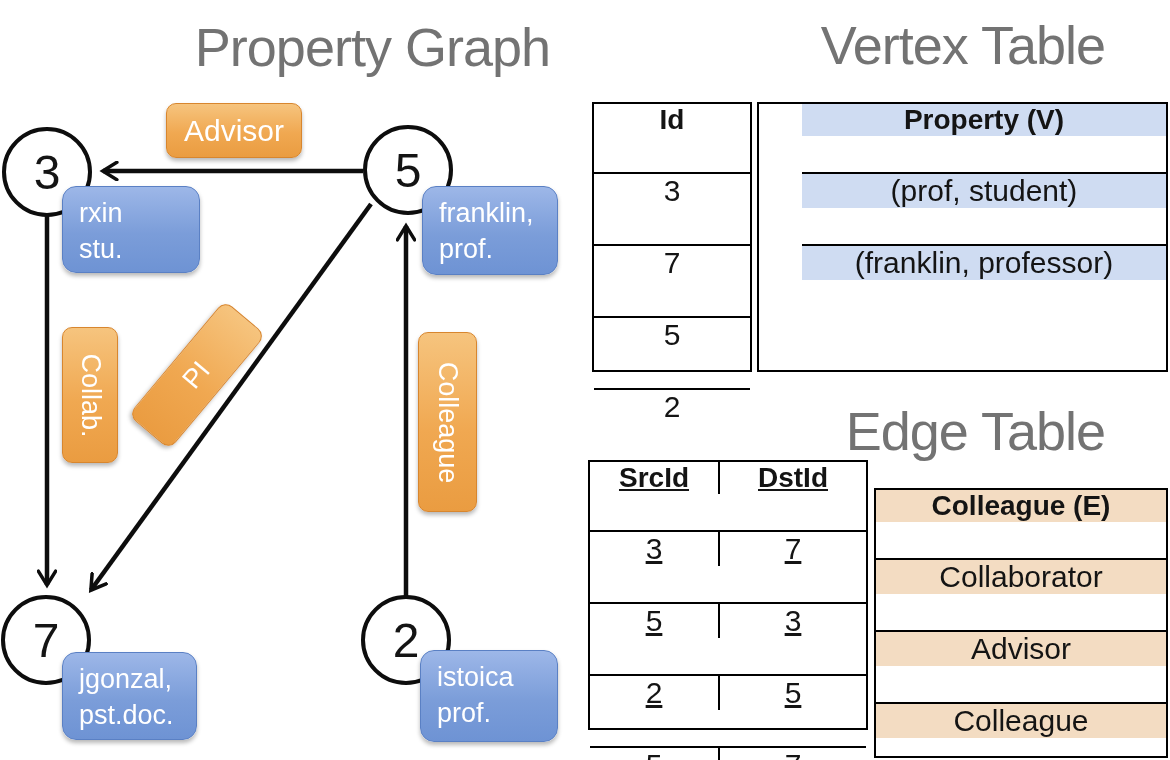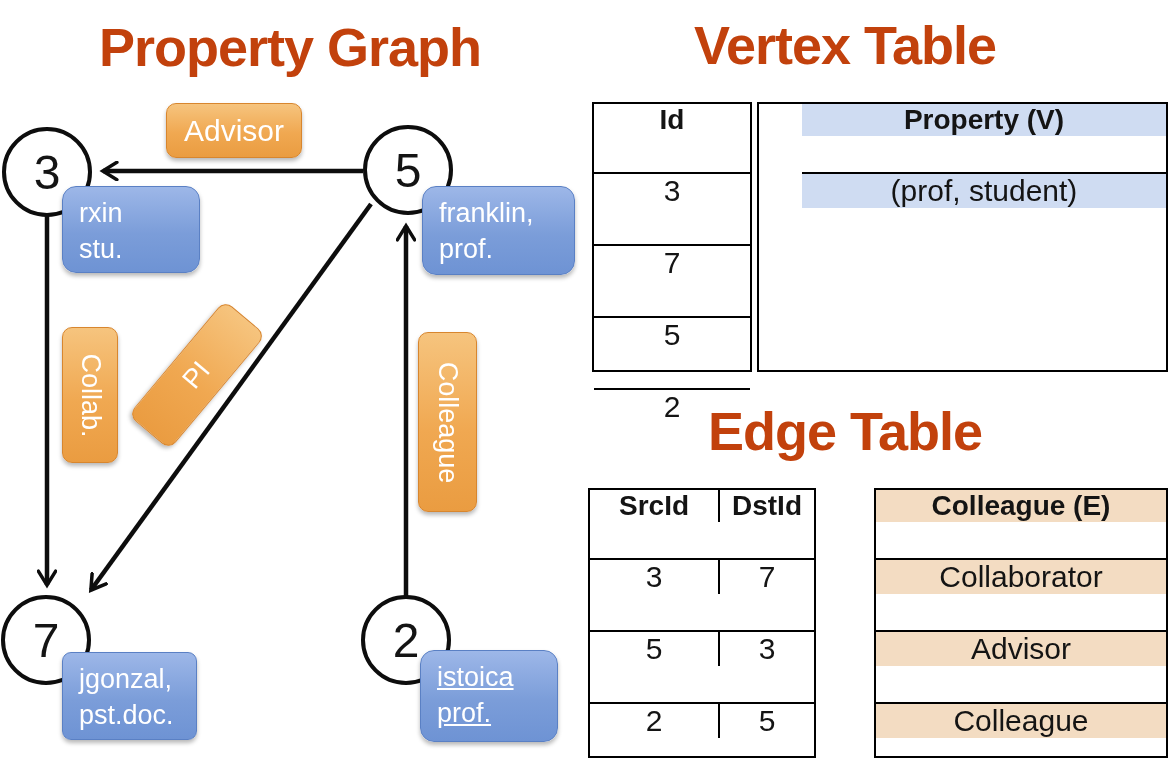--- a/index.html
+++ b/index.html
@@ -1,22 +1,22 @@
 <!DOCTYPE html>
 <html><head>
 <meta charset="utf-8">
 <style>
   html,body{margin:0;padding:0;background:#ffffff;}
   #stage{
     position:relative;width:1170px;height:760px;background:#ffffff;overflow:hidden;
     font-family:"Liberation Sans",sans-serif;color:#141414;
   }
   .title{
-    position:absolute;text-align:center;font-size:54px;font-weight:700;
-    letter-spacing:-1px;color:#c2410c;white-space:nowrap;
+    position:absolute;text-align:right;font-size:54px;font-weight:400;
+    letter-spacing:-1px;color:#737373;white-space:nowrap;
   }
   
   #edge-svg{position:absolute;left:0;top:0;z-index:1;}
   .node-circle{
     position:absolute;width:90px;height:90px;border:4.5px solid #0d0d0d;border-radius:50%;
     background:#ffffff;z-index:2;display:flex;align-items:center;justify-content:center;
     box-sizing:border-box;
   }
   .node-id{font-size:48px;font-weight:300;color:#141414;}
   .obox{
@@ -81,29 +81,29 @@
     <span class="node-id">7</span>
   </div>
   <div class="node-circle" style="left:361px;top:595px;">
     <span class="node-id">2</span>
   </div>
 
   <div class="bbox" style="left:62px;top:186px;width:138px;height:87px;">
     <span>rxin</span><br>
     <span>stu.</span>
   </div>
-  <div class="bbox" style="left:422px;top:186px;width:153px;height:89px;">
+  <div class="bbox" style="left:422px;top:186px;width:136px;height:89px;">
     <span>franklin,</span><br>
     <span>prof.</span>
   </div>
-  <div class="bbox" style="left:62px;top:652px;width:135px;height:88px;border-radius:9px;">
+  <div class="bbox" style="left:62px;top:652px;width:135px;height:88px;">
     <span>jgonzal,</span><br>
     <span>pst.doc.</span>
   </div>
-  <div class="bbox" style="left:420px;top:650px;width:138px;height:92px;text-decoration:underline;">
+  <div class="bbox" style="left:420px;top:650px;width:138px;height:92px;">
     <span>istoica</span><br>
     <span>prof.</span>
   </div>
 
   <div class="obox" style="left:166px;top:103px;width:136px;height:55px;font-size:30px;font-weight:300;">Advisor</div>
   <div class="obox" style="left:62px;top:327px;width:56px;height:136px;">
     <span class="vtext">Collab.</span>
   </div>
   <div class="obox" style="left:170px;top:300px;width:54px;height:150px;transform:rotate(40deg);">
     <span class="vtext-ccw">PI</span>
@@ -130,23 +130,26 @@
       </div>
   </div>
 
   <div class="tbl fill-blue" style="left:757px;top:102px;width:411px;height:270px;padding-left:43px;">
     <div class="trow">
         <div class="tcell hdr">Property (V)</div>
       </div>
     <div class="trow">
         <div class="tcell">(prof, student)</div>
       </div>
+    <div class="trow">
+        <div class="tcell">(franklin, professor)</div>
+      </div>
   </div>
 
-  <div class="tbl" style="left:588px;top:488px;width:228px;height:270px;">
+  <div class="tbl" style="left:588px;top:460px;width:280px;height:270px;text-decoration:underline;">
     <div class="trow cols2">
       <div class="tcell hdr">SrcId</div>
       <div class="tcell hdr">DstId</div>
     </div>
     <div class="trow cols2">
       <div class="tcell">3</div>
       <div class="tcell">7</div>
     </div>
     <div class="trow cols2">
       <div class="tcell">5</div>

